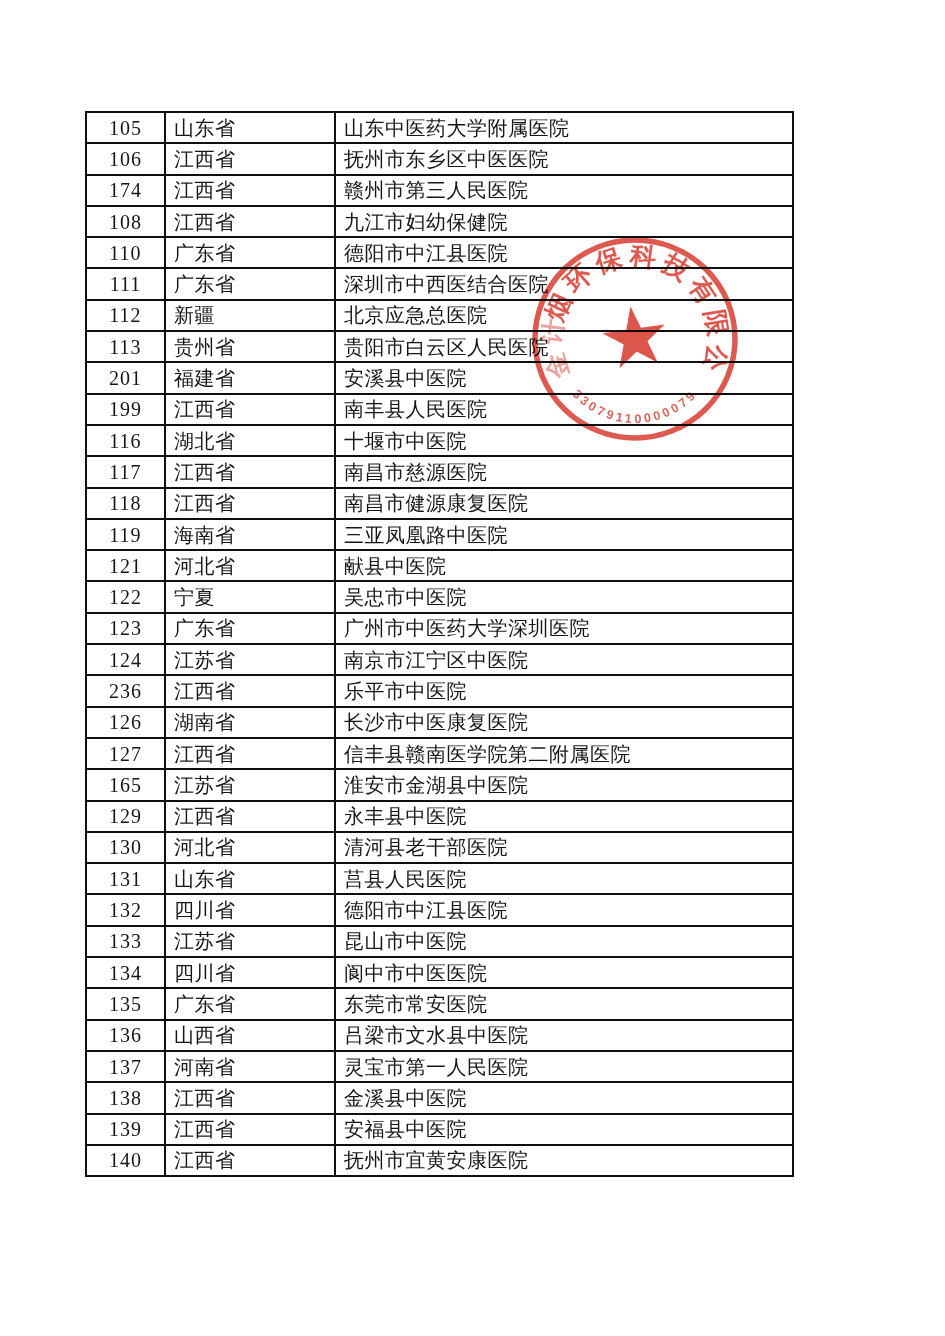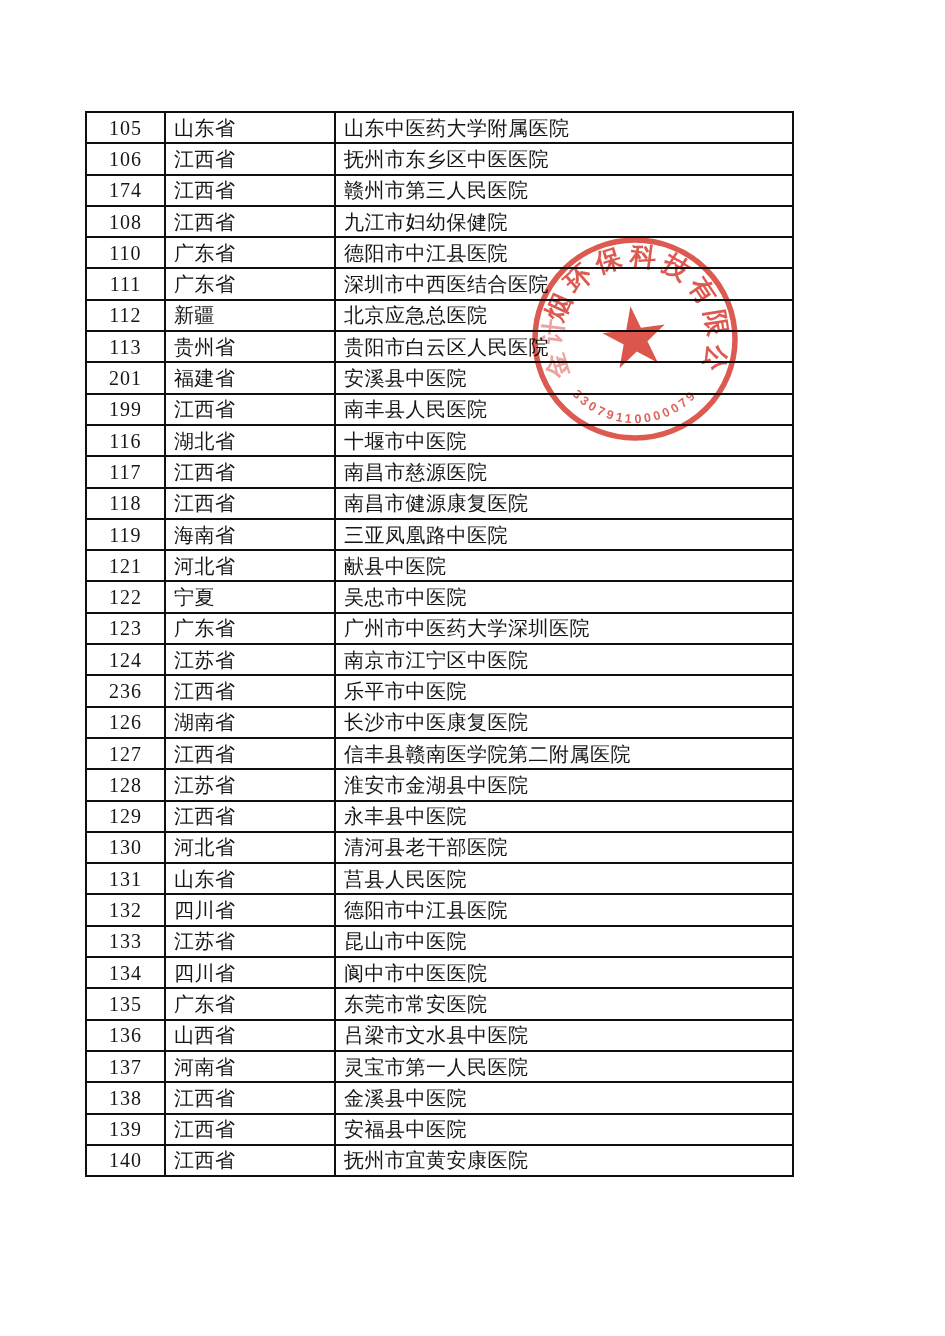--- a/index.html
+++ b/index.html
@@ -148,21 +148,21 @@
           <td class="c-no">126</td>
           <td class="c-province">湖南省</td>
           <td class="c-hospital">长沙市中医康复医院</td>
         </tr>
         <tr>
           <td class="c-no">127</td>
           <td class="c-province">江西省</td>
           <td class="c-hospital">信丰县赣南医学院第二附属医院</td>
         </tr>
         <tr>
-          <td class="c-no">128</td>
+          <td class="c-no">165</td>
           <td class="c-province">江苏省</td>
           <td class="c-hospital">淮安市金湖县中医院</td>
         </tr>
         <tr>
           <td class="c-no">129</td>
           <td class="c-province">江西省</td>
           <td class="c-hospital">永丰县中医院</td>
         </tr>
         <tr>
           <td class="c-no">130</td>

